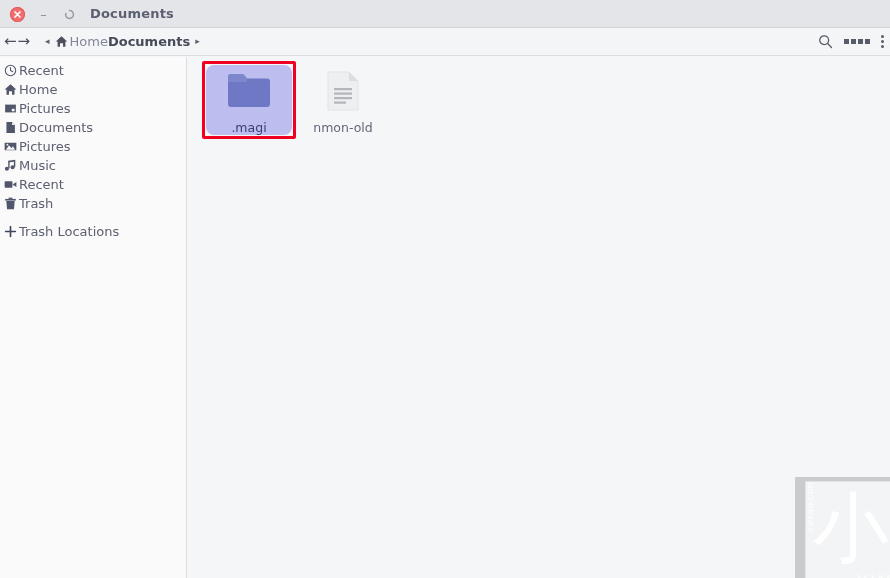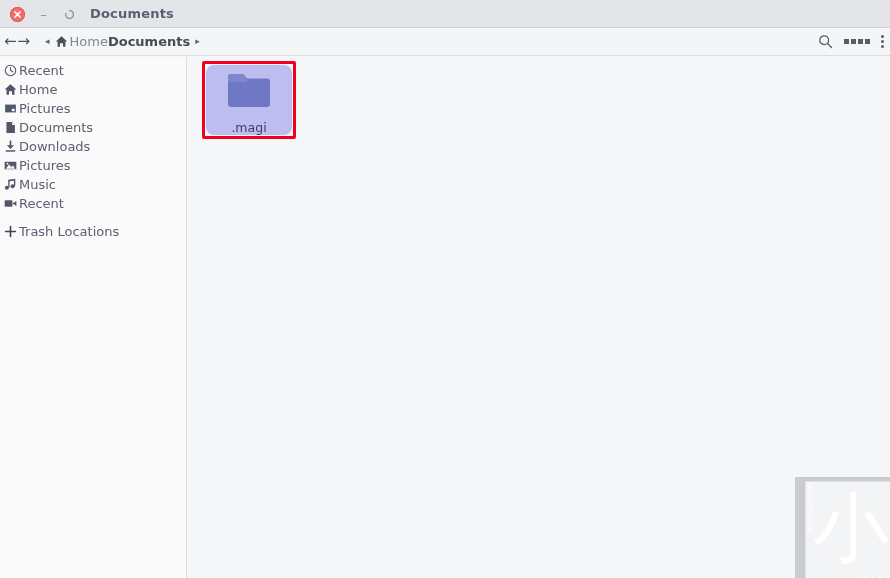--- a/index.html
+++ b/index.html
@@ -349,30 +349,20 @@
     <div class="side-item">
       <span class="side-icon">
         <svg width="13" height="13" viewBox="0 0 16 16">
           <path d="M3 1.2 L10 1.2 L13.4 4.8 L13.4 14.8 L3 14.8 Z" fill="#52566a"></path>
           <path d="M10 1.2 L10 5 L13.4 5 Z" fill="#fafafa"></path>
         </svg>
       </span>
       <span class="side-label">Documents</span>
     </div>
 
-    <div class="side-item">
-      <span class="side-icon">
-        <svg width="13" height="13" viewBox="0 0 16 16">
-          <path d="M8 1.2 L8 9.4" stroke="#52566a" stroke-width="2" stroke-linecap="round"></path>
-          <path d="M3.6 6.6 L8 11 L12.4 6.6 Z" fill="#52566a"></path>
-          <rect x="2.2" y="12.6" width="11.6" height="1.8" fill="#52566a"></rect>
-        </svg>
-      </span>
-      <span class="side-label">Downloads</span>
-    </div>
 
     <div class="side-item">
       <span class="side-icon">
         <svg width="13" height="13" viewBox="0 0 16 16">
           <rect x="0.8" y="3.4" width="14.4" height="9.2" fill="#52566a"></rect>
           <path d="M2.4 12 L6.2 6.4 L9 10 L11 7.8 L13.6 12 Z" fill="#fafafa"></path>
           <circle cx="4.2" cy="5.8" r="1.1" fill="#fafafa"></circle>
         </svg>
       </span>
       <span class="side-label">Pictures</span>
@@ -394,20 +384,30 @@
     <div class="side-item">
       <span class="side-icon">
         <svg width="13" height="13" viewBox="0 0 16 16">
           <rect x="0.8" y="4" width="9.6" height="8" rx="1" fill="#52566a"></rect>
           <path d="M11 7.6 L15.2 4.8 L15.2 11.2 L11 8.4 Z" fill="#52566a"></path>
         </svg>
       </span>
       <span class="side-label">Recent</span>
     </div>
 
+    <div class="side-item">
+      <span class="side-icon">
+        <svg width="13" height="13" viewBox="0 0 16 16">
+          <rect x="1.4" y="2.4" width="13.2" height="2" fill="#52566a"></rect>
+          <path d="M5.6 0.8 L10.4 0.8 L10.4 2.4 L5.6 2.4 Z" fill="#52566a"></path>
+          <path d="M2.8 5 L13.2 5 L12.2 15 L3.8 15 Z" fill="#52566a"></path>
+        </svg>
+      </span>
+      <span class="side-label">Trash</span>
+    </div>
 
     <div class="side-gap"></div>
 
     <div class="side-item other">
       <span class="side-icon">
         <svg width="13" height="13" viewBox="0 0 16 16">
           <path d="M8 2 L8 14 M2 8 L14 8" stroke="#40445a" stroke-width="2" stroke-linecap="round"></path>
         </svg>
       </span>
       <span class="side-label">Trash Locations</span>
@@ -419,20 +419,33 @@
     <div class="file-item selected" style="left:18px; top:8px;">
       <div class="thumb">
         <svg width="46" height="40" viewBox="0 0 46 40">
           <path d="M2 6 A3 3 0 0 1 5 3 L17 3 L21 7.5 L41 7.5 A3 3 0 0 1 44 10.5 L44 33 A3 3 0 0 1 41 36 L5 36 A3 3 0 0 1 2 33 Z" fill="#6f78c4"></path>
           <path d="M2 6 A3 3 0 0 1 5 3 L17 3 L21 7.5 L21 11 L2 11 Z" fill="#7e86cc"></path>
         </svg>
       </div>
       <div class="fname">.magi</div>
     </div>
 
+    <div class="file-item" style="left:112px; top:8px;">
+      <div class="thumb">
+        <svg width="36" height="44" viewBox="0 0 36 44">
+          <path d="M3 3 L24 3 L33 12 L33 41 L3 41 Z" fill="#eeeff0" stroke="#e2e3e5" stroke-width="1"></path>
+          <path d="M24 3 L24 12 L33 12 Z" fill="#dcdde0"></path>
+          <rect x="9" y="19" width="18" height="2.2" fill="#b4b6bb"></rect>
+          <rect x="9" y="23.5" width="18" height="2.2" fill="#b4b6bb"></rect>
+          <rect x="9" y="28" width="18" height="2.2" fill="#b4b6bb"></rect>
+          <rect x="9" y="32.5" width="12" height="2.2" fill="#b4b6bb"></rect>
+        </svg>
+      </div>
+      <div class="fname">nmon-old</div>
+    </div>
 
     <div class="annotate-box" style="left:14px; top:4px; width:94px; height:78px;"></div>
 
     <div class="watermark">
       <div class="wm-inner">
         <div class="wm-chars">小闻网</div>
         <div class="wm-sub">XWENW.COM</div>
       </div>
       <div class="wm-vert">XWENW.COM</div>
 

